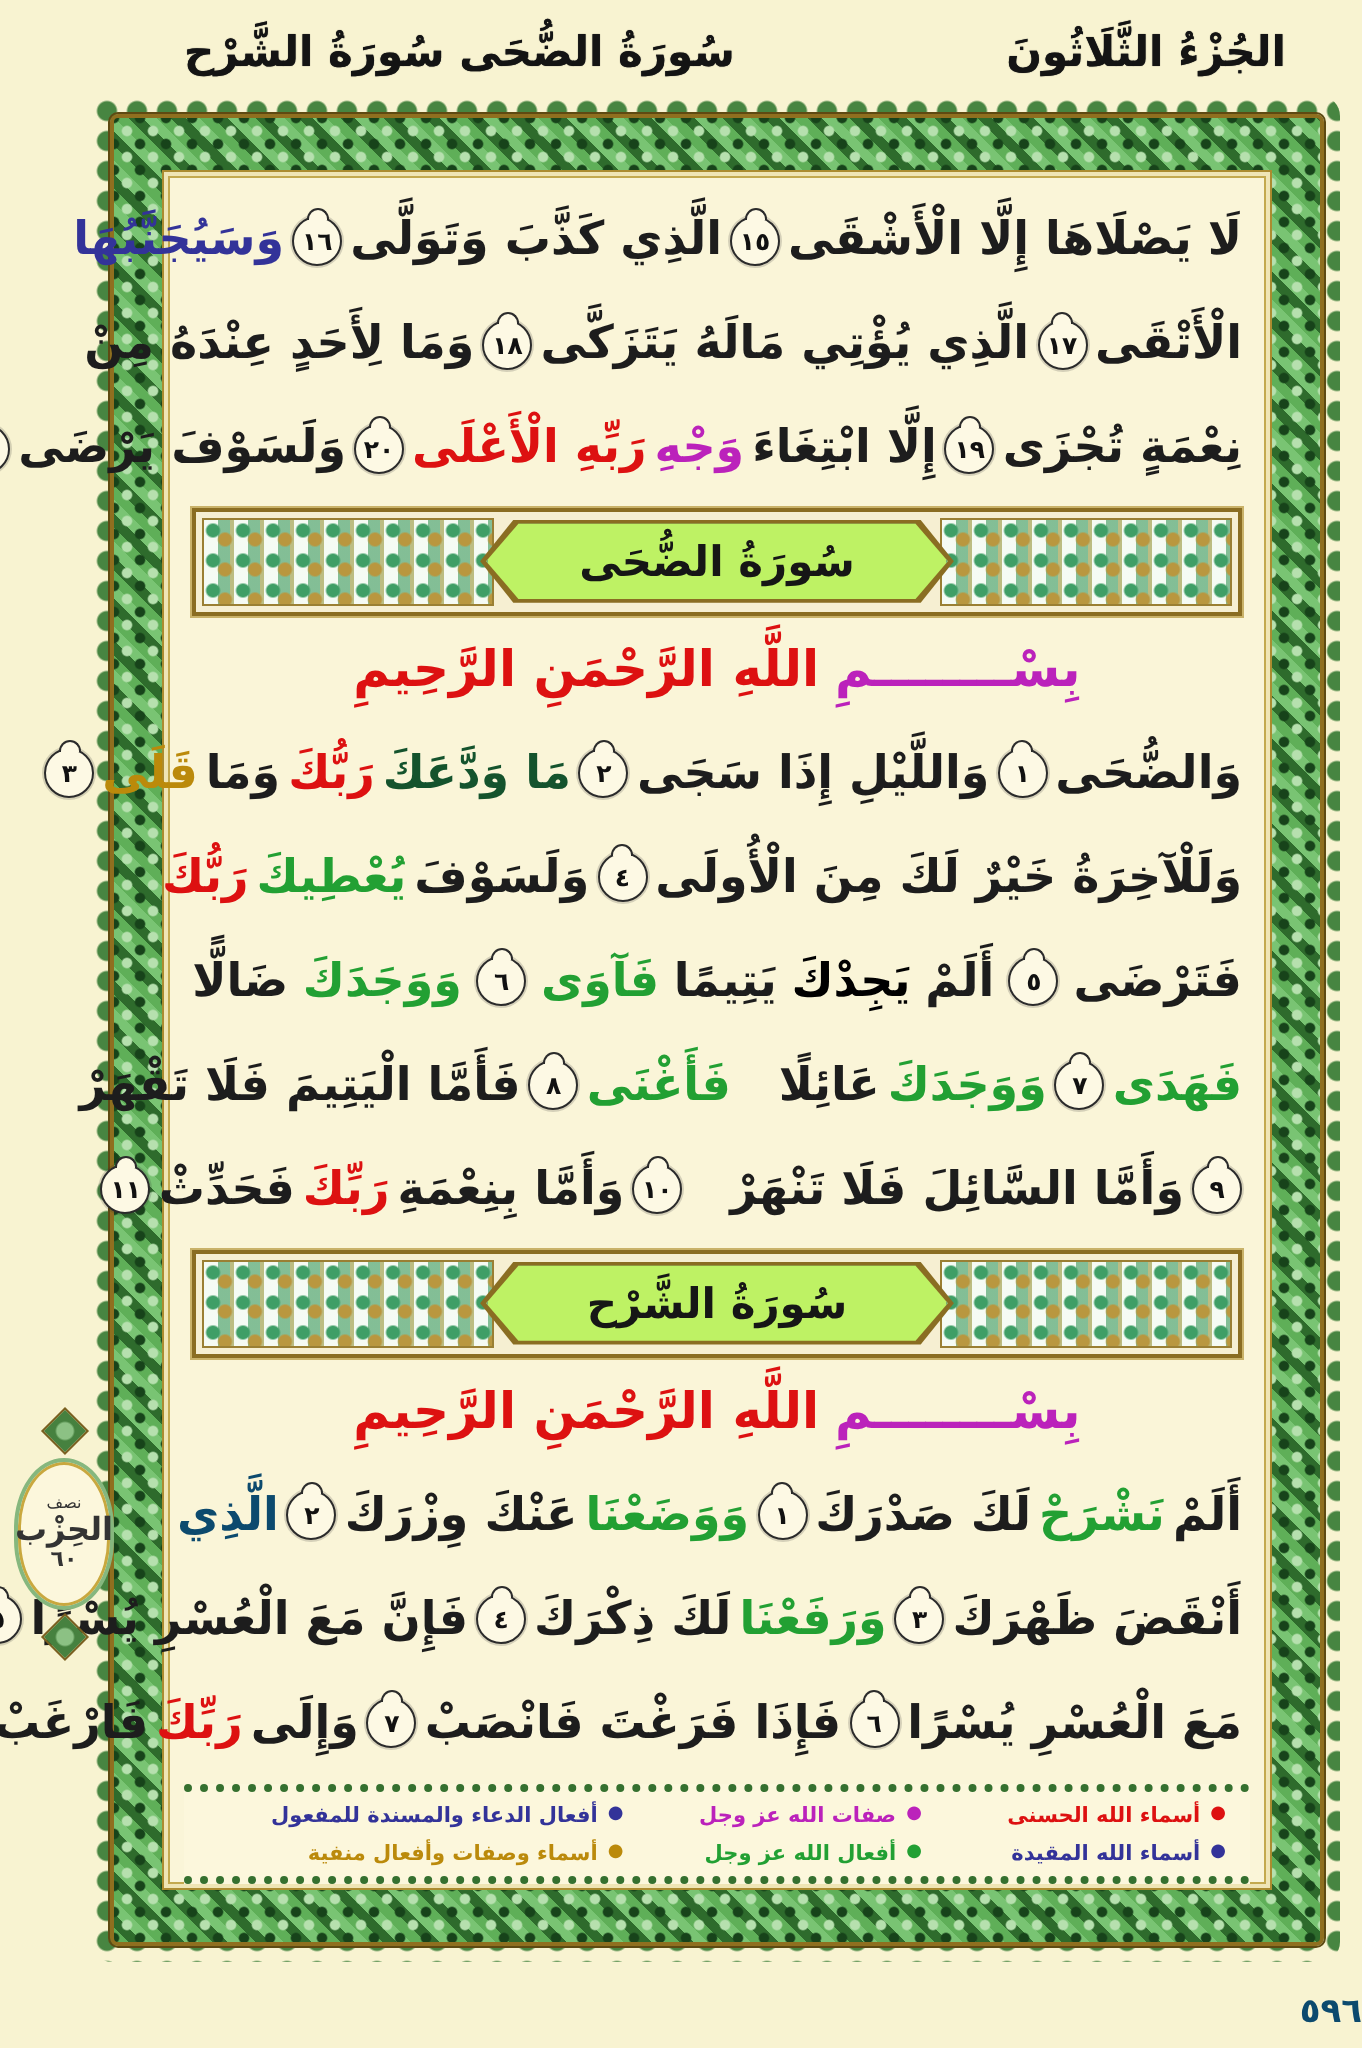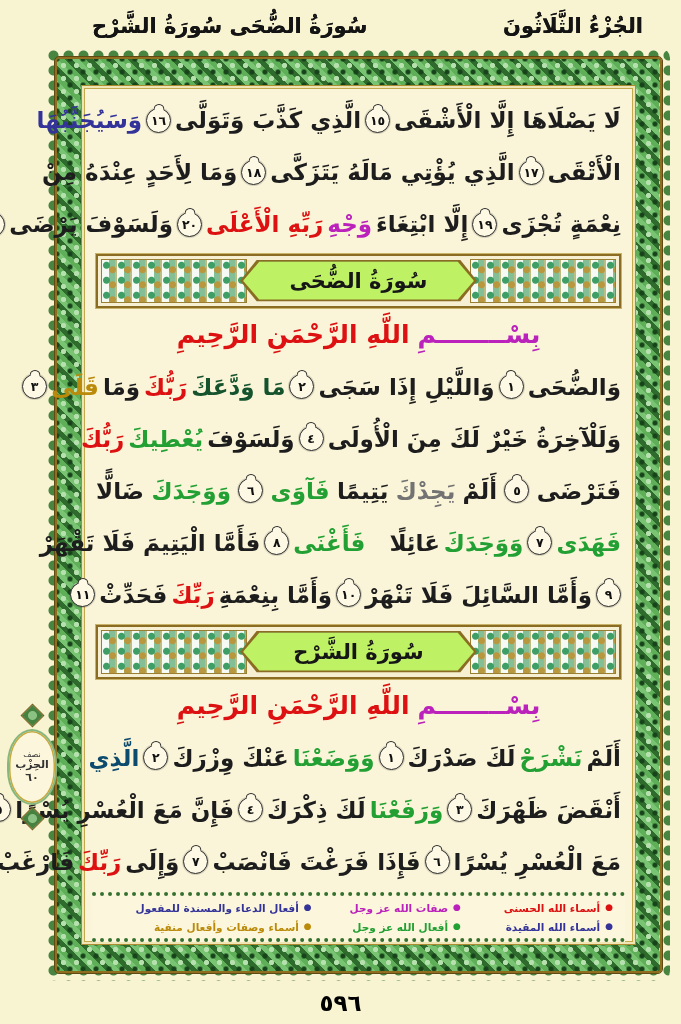--- a/index.html
+++ b/index.html
@@ -102,25 +102,25 @@
     background:radial-gradient(circle at 50% 50%,#8cc184 0 4px,#46813f 5px 8px);
     border:1px solid #7a6020;
   }
   .med-oval{
     width:50px;height:76px;box-sizing:border-box;border:2px solid #86b77e;
     border-radius:50%/46%;background:#fcf7dc;box-shadow:inset 0 0 0 1.5px #c9a83f;
     display:flex;flex-direction:column;align-items:center;justify-content:center;
     color:#333;line-height:1.15;
   }
   .med-l1{font-size:8px;}
-  .med-l2{font-size:11px;font-weight:bold;text-align:center;}
+  .med-l2{font-size:16px;font-weight:bold;text-align:center;}
   .med-l3{font-size:11px;font-weight:bold;}
   
-  .page-num{position:absolute;bottom:8px;left:0;right:0;text-align:center;
-            font-size:23px;font-weight:bold;color:#000000;letter-spacing:2px;}
+  .page-num{position:absolute;bottom:8px;left:0;right:0;text-align:right;
+            font-size:17px;font-weight:bold;color:#0c4a6e;letter-spacing:2px;}
 </style>
 </head>
 <body>
 
 <div class="hdr hdr-left">سُورَةُ الضُّحَى  سُورَةُ الشَّرْح</div>
 <div class="hdr hdr-right">الجُزْءُ الثَّلَاثُونَ</div>
 
 <div class="scallop"></div>
 
 <div class="frame">
@@ -179,39 +179,39 @@
             <span class="seg" style="color: rgb(29, 29, 29);">وَلَلْآخِرَةُ خَيْرٌ لَكَ مِنَ الْأُولَى</span>
             <span class="vnum">٤</span>
             <span class="seg" style="color: rgb(29, 29, 29);">وَلَسَوْفَ</span>
             <span class="seg" style="color: rgb(34, 160, 51);">يُعْطِيكَ</span>
             <span class="seg" style="color: rgb(221, 17, 17);">رَبُّكَ</span>
           </div>
           <div class="qline">
             <span class="seg" style="color: rgb(29, 29, 29);">فَتَرْضَى</span>
             <span class="vnum">٥</span>
             <span class="seg" style="color: rgb(29, 29, 29);">أَلَمْ</span>
-            <span class="seg" style="color: #737373;">يَجِدْكَ</span>
+            <span class="seg" style="color: #000000;">يَجِدْكَ</span>
             <span class="seg" style="color: rgb(29, 29, 29);">يَتِيمًا</span>
             <span class="seg" style="color: rgb(34, 160, 51);">فَآوَى</span>
             <span class="vnum">٦</span>
             <span class="seg" style="color: rgb(34, 160, 51);">وَوَجَدَكَ</span>
             <span class="seg" style="color: rgb(29, 29, 29);">ضَالًّا</span>
           </div>
           <div class="qline">
             <span class="seg" style="color: rgb(34, 160, 51);">فَهَدَى</span>
             <span class="vnum">٧</span>
             <span class="seg" style="color: rgb(34, 160, 51);">وَوَجَدَكَ</span>
             <span class="seg" style="color: rgb(29, 29, 29); margin-left: 20px;">عَائِلًا</span>
             <span class="seg" style="color: rgb(34, 160, 51);">فَأَغْنَى</span>
             <span class="vnum">٨</span>
             <span class="seg" style="color: rgb(29, 29, 29);">فَأَمَّا الْيَتِيمَ فَلَا تَقْهَرْ</span>
           </div>
           <div class="qline">
             <span class="vnum">٩</span>
-            <span class="seg" style="color: rgb(29, 29, 29);">وَأَمَّا السَّائِلَ فَلَا تَنْهَرْ</span>
+            <span class="seg" style="color: rgb(29, 29, 29); margin-left: 20px;">وَأَمَّا السَّائِلَ فَلَا تَنْهَرْ</span>
             <span class="vnum">١٠</span>
             <span class="seg" style="color: rgb(29, 29, 29);">وَأَمَّا بِنِعْمَةِ</span>
             <span class="seg" style="color: rgb(221, 17, 17);">رَبِّكَ</span>
             <span class="seg" style="color: rgb(29, 29, 29);">فَحَدِّثْ</span>
             <span class="vnum">١١</span>
           </div>
         </div>
         <div class="banner">
           <div class="b-orn"></div>
           <div class="b-center-outer">

